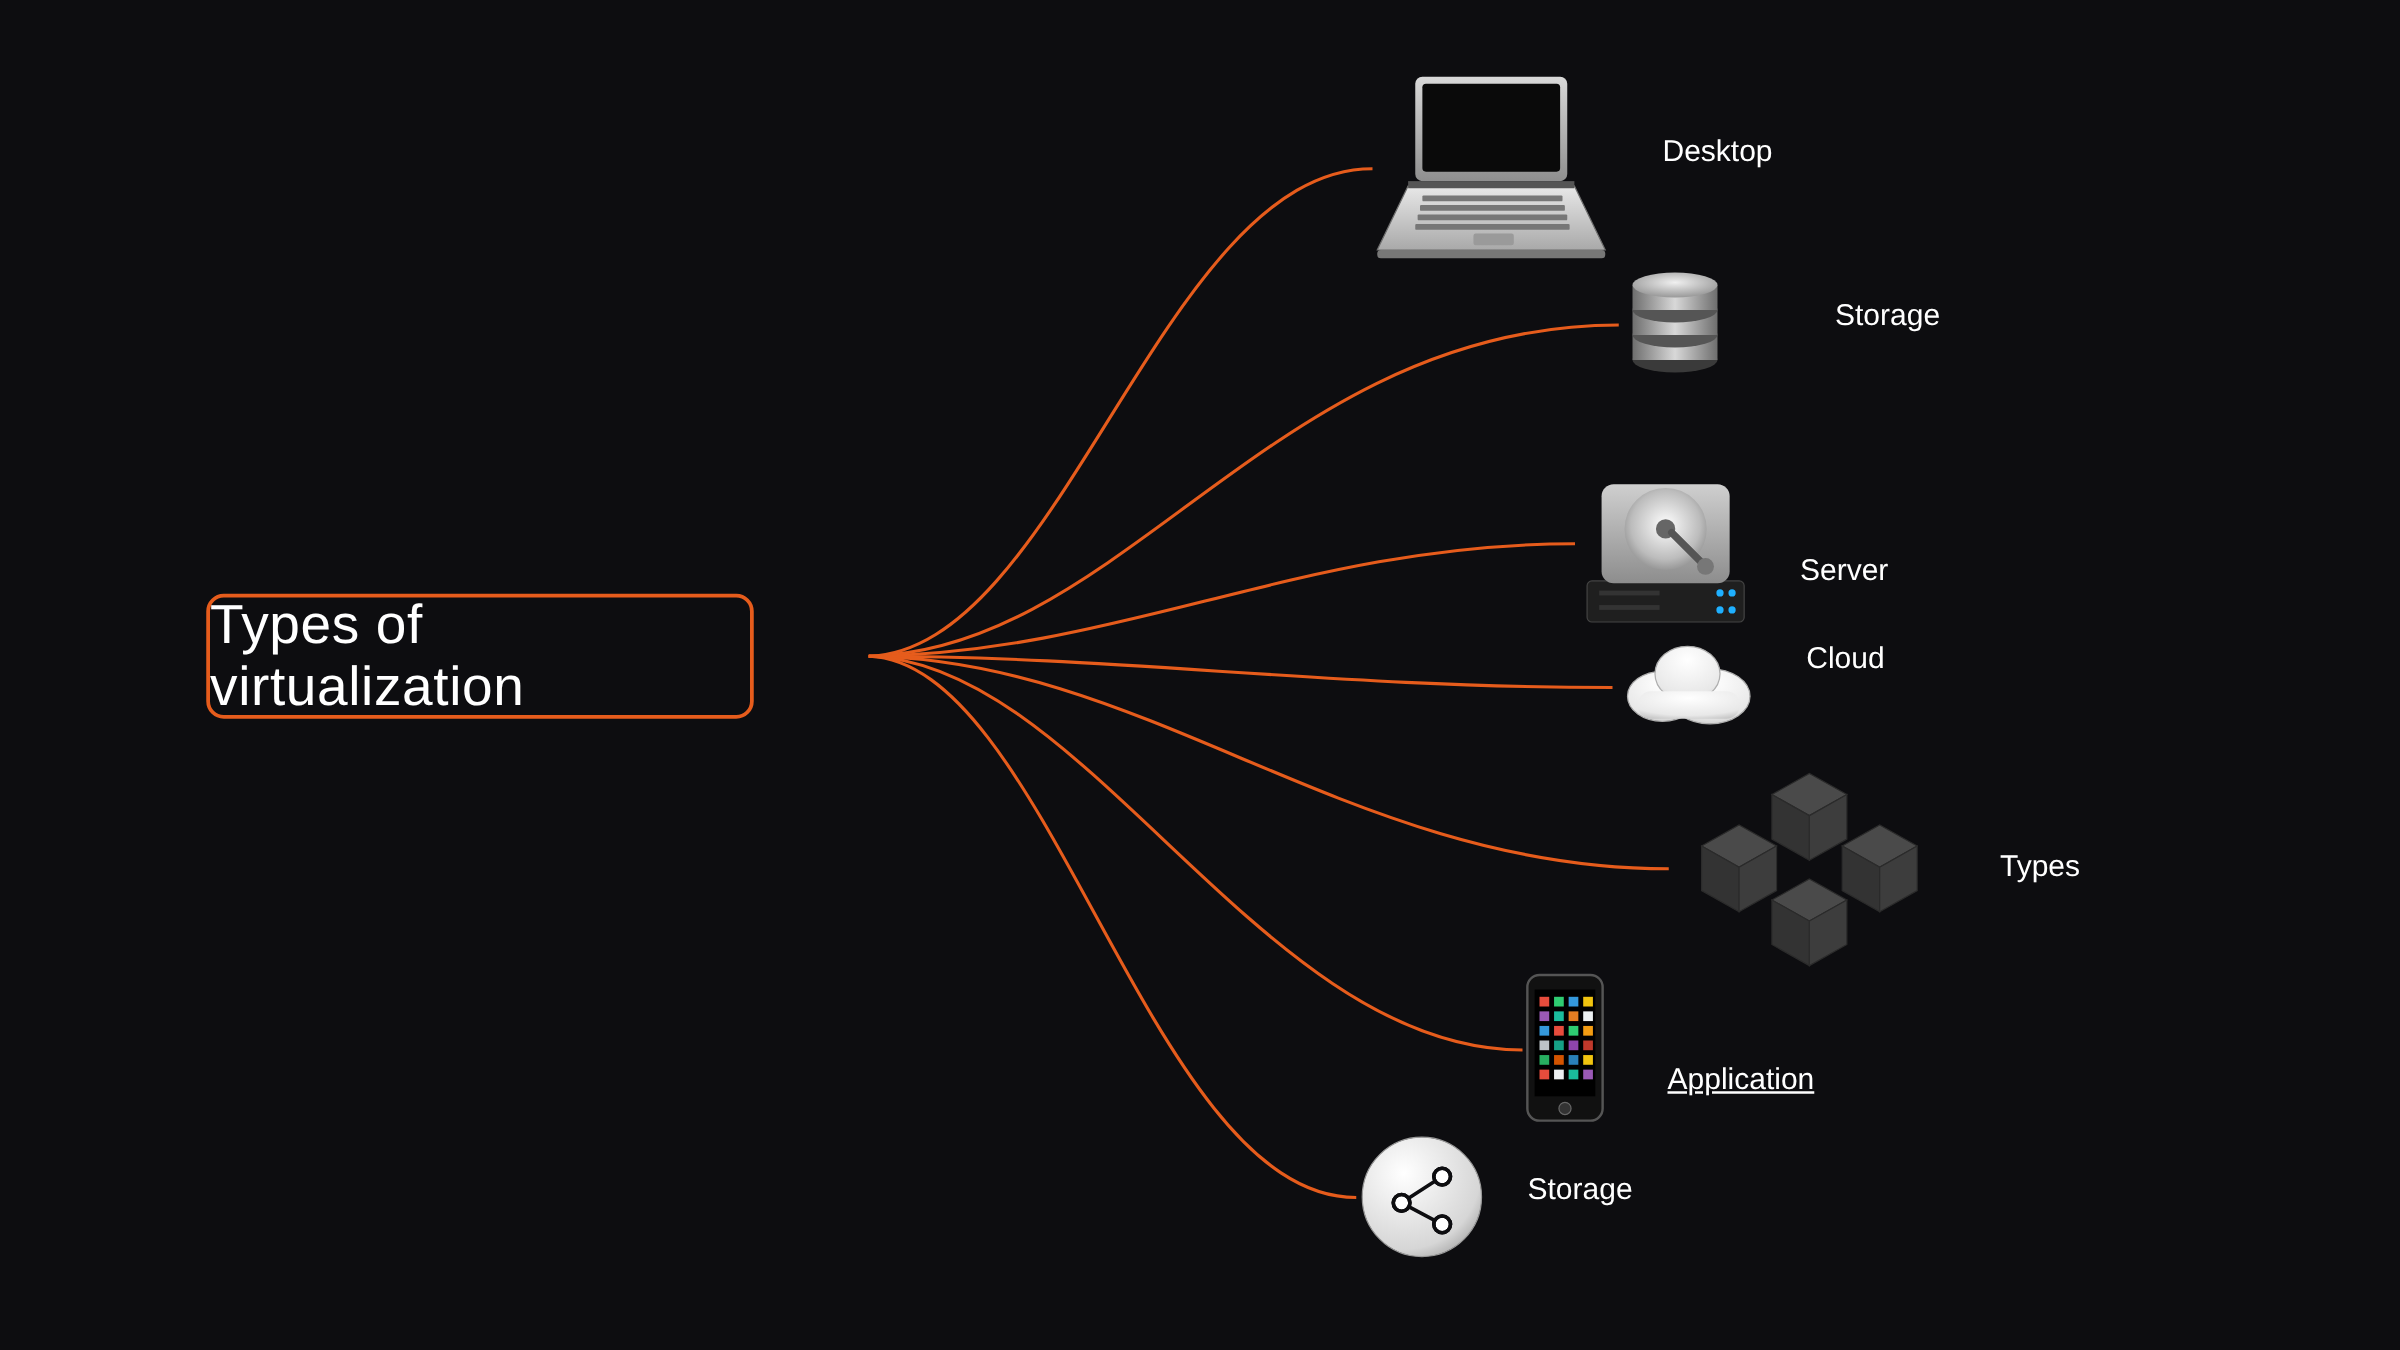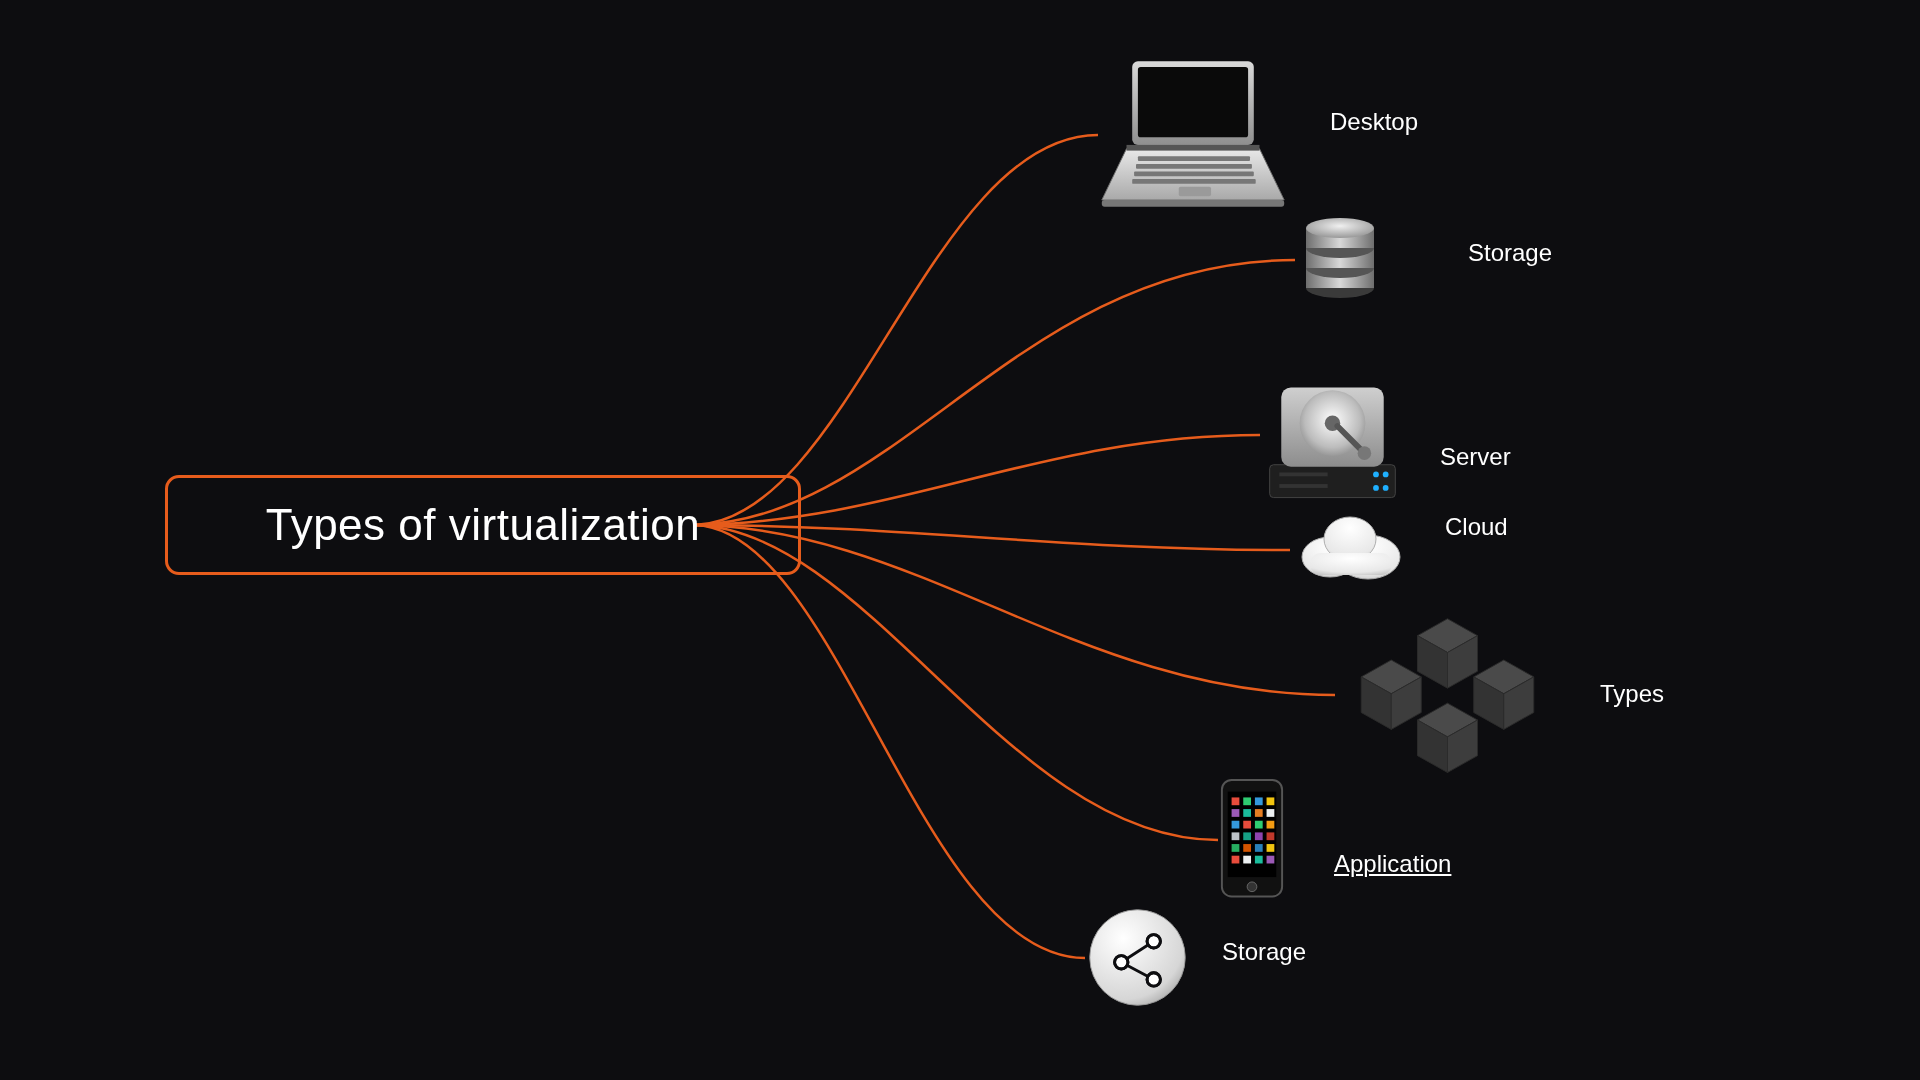--- a/index.html
+++ b/index.html
@@ -13,21 +13,21 @@
     color: #fff;
   }
   .canvas {
     position: absolute;
     inset: 0;
   }
   .root-box {
     position: absolute;
     left: 165px;
     top: 475px;
-    width: 636px;
+    width: 438px;
     height: 100px;
     border: 3px solid #e65c1c;
     border-radius: 14px;
     display: flex;
     align-items: center;
     justify-content: center;
     font-size: 44px;
     font-weight: 400;
     letter-spacing: 0.5px;
   }

